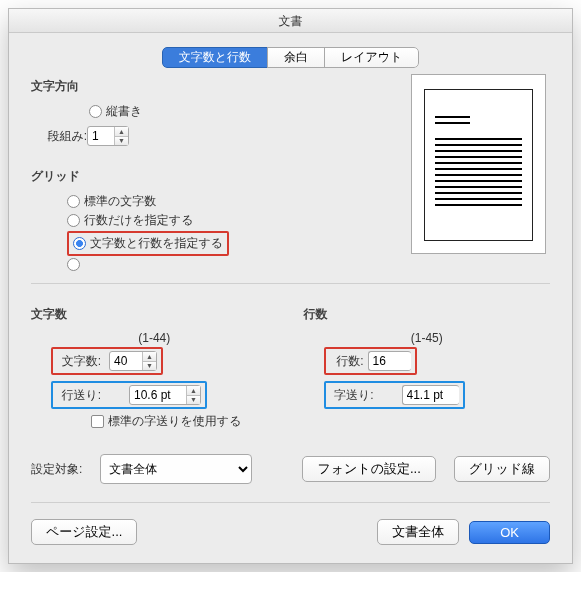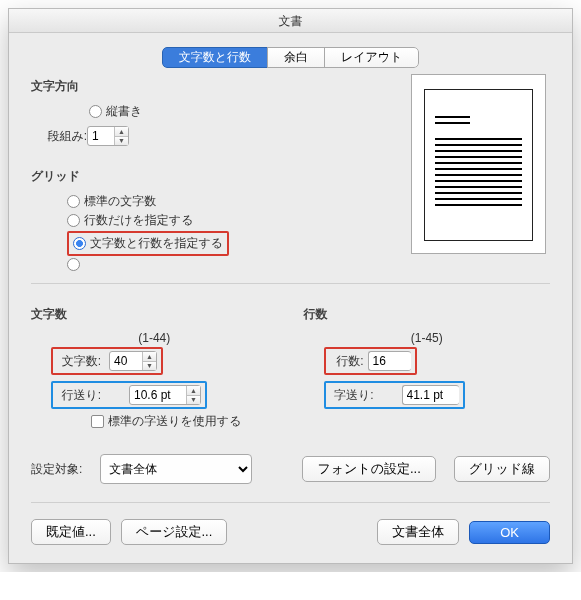--- a/index.html
+++ b/index.html
@@ -279,20 +279,19 @@
       <span style="flex:1"></span>
       <button class="btn">フォントの設定...</button>
       <button class="btn">
         <span class="gridline">グリッド線</span>
       </button>
     </div>
 
     <div class="divider" style="margin-top:18px"></div>
 
     <div class="footer-row">
-      <button class="btn">既定値...</button>
       <button class="btn">ページ設定...</button>
       <span class="spacer"></span>
       <button class="btn">文書全体</button>
       <button class="btn primary">OK</button>
     </div>
   </div>
 </div>
 
 </body></html>

